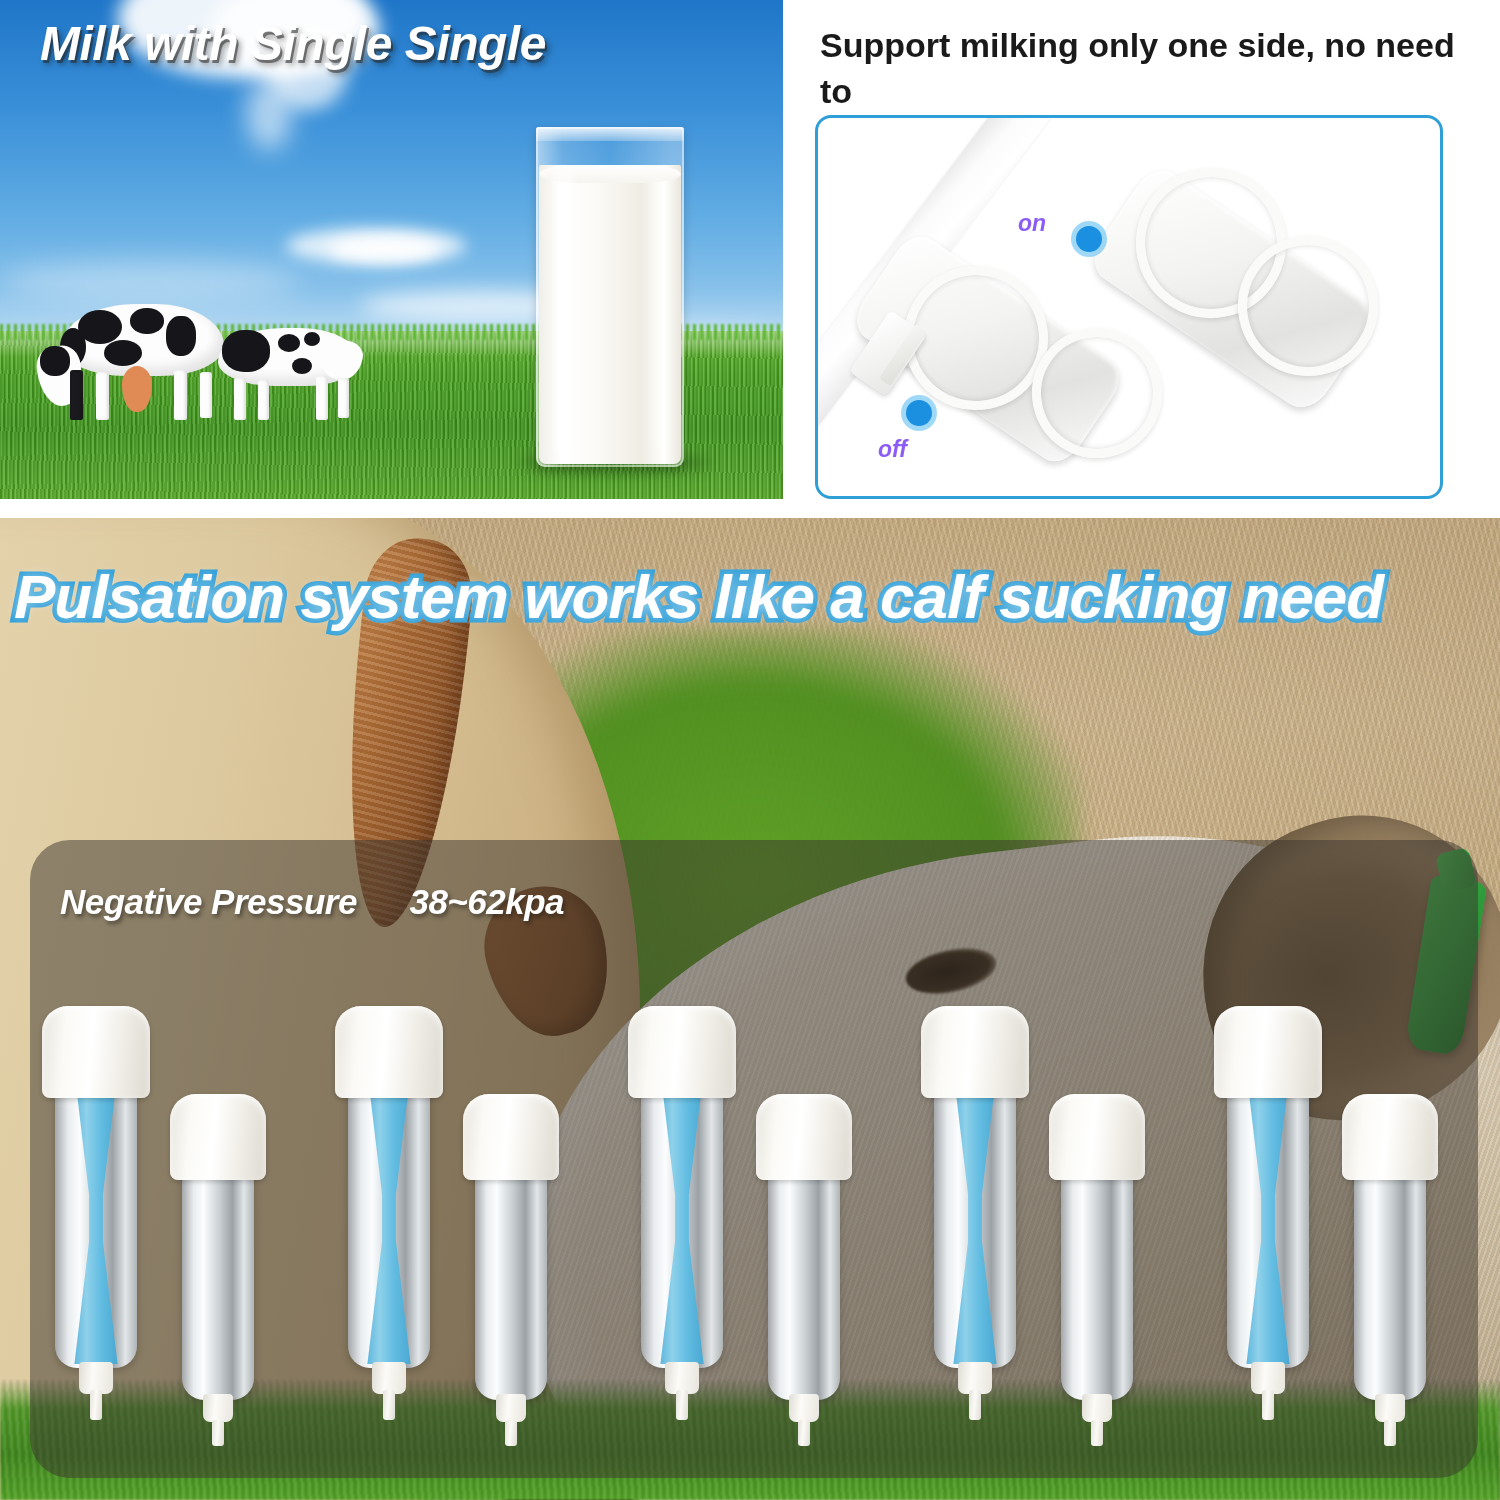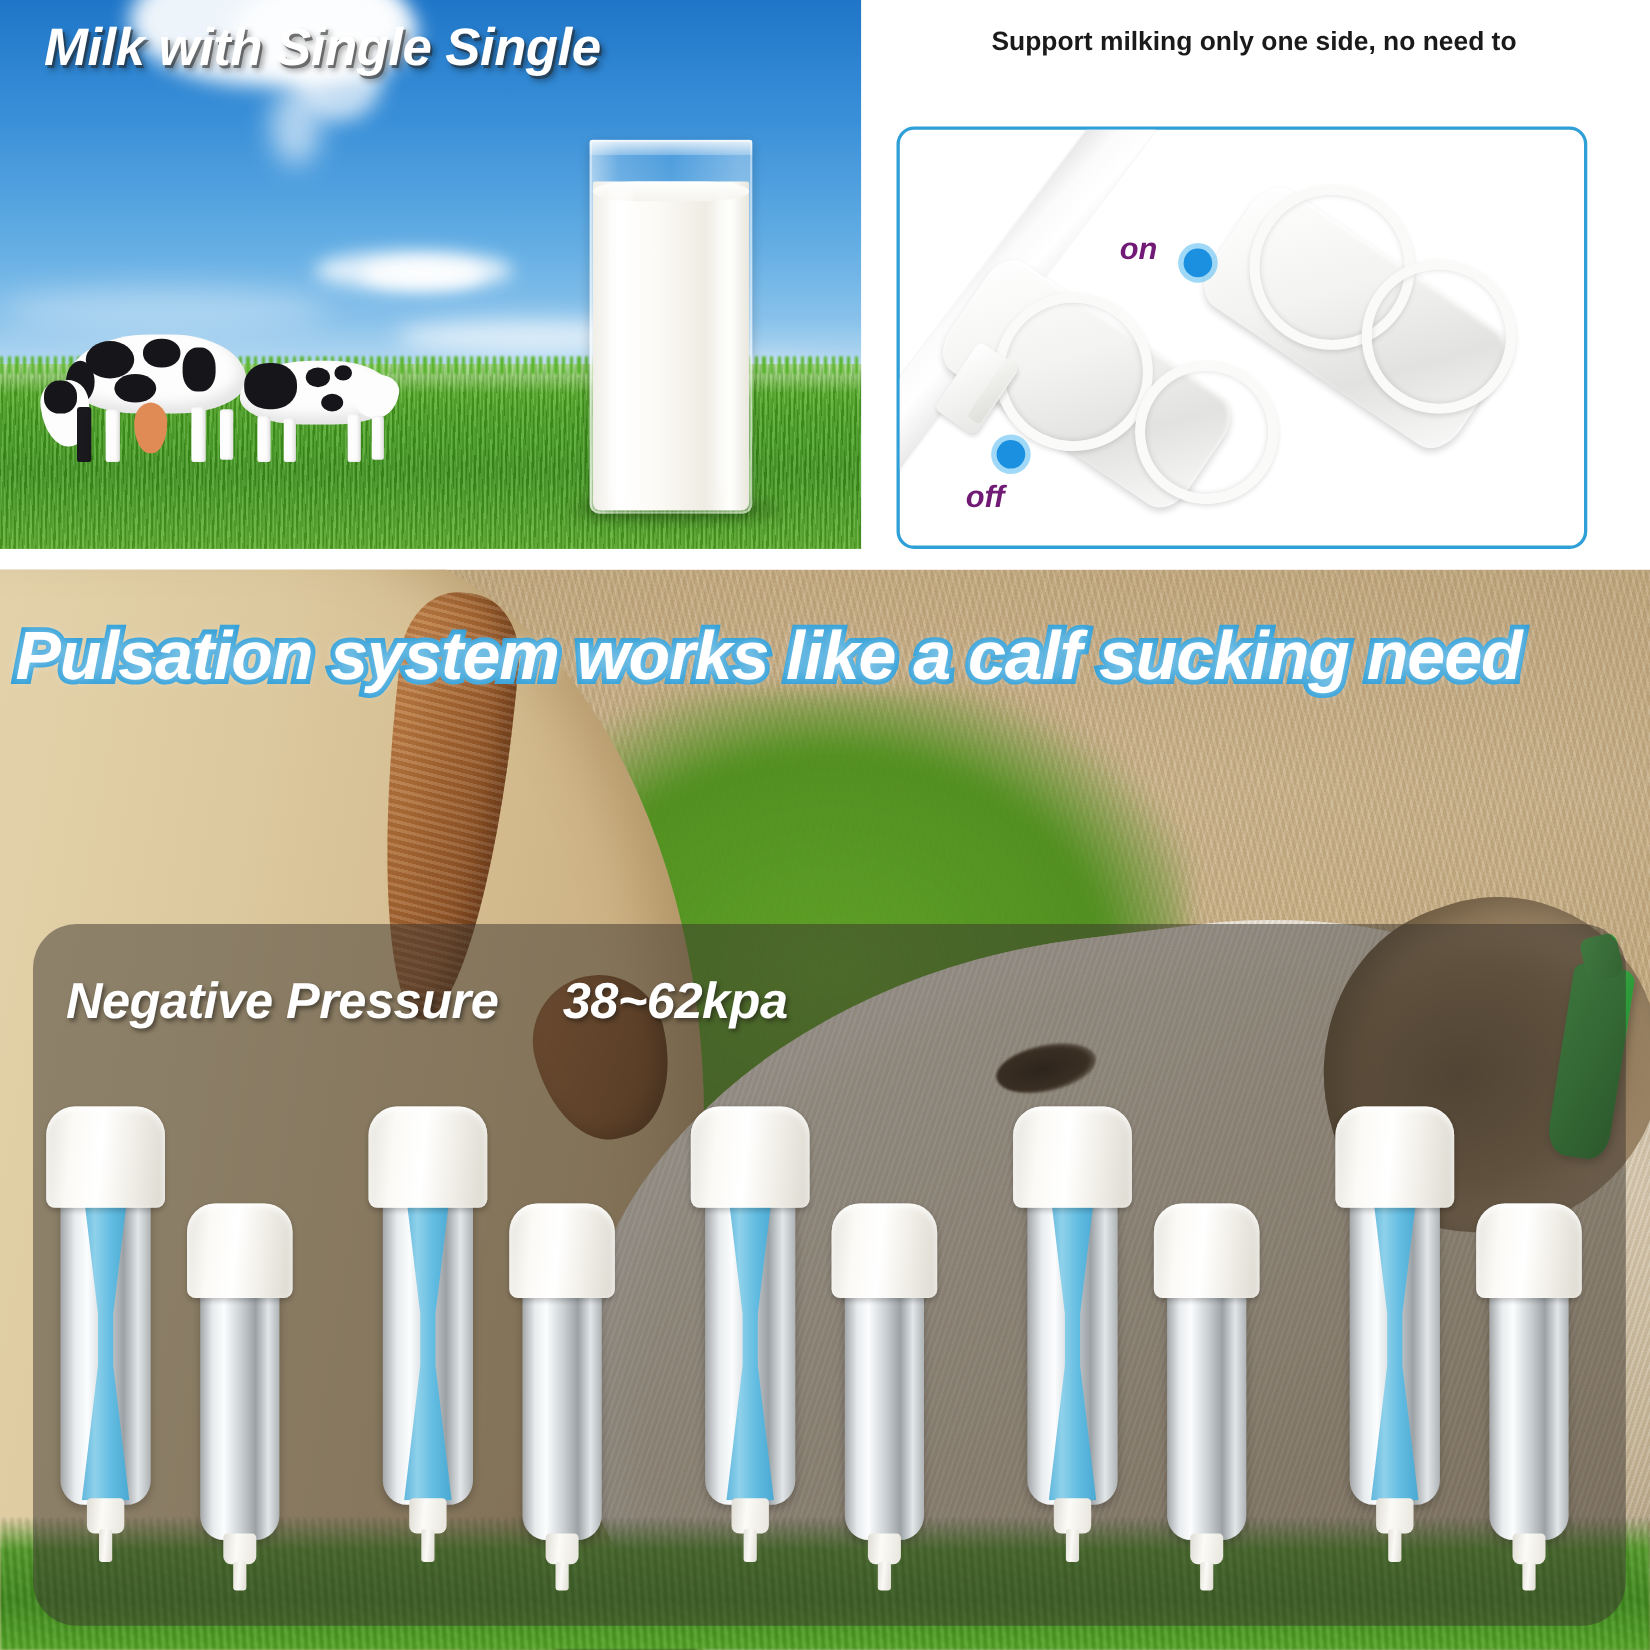--- a/index.html
+++ b/index.html
@@ -58,22 +58,22 @@
   .glass .sheen{position:absolute;left:18px;top:44px;width:20px;bottom:14px;background:rgba(255,255,255,.55);filter:blur(3px);}
   .glass .sheen2{position:absolute;right:20px;top:48px;width:11px;bottom:20px;background:rgba(255,255,255,.38);filter:blur(4px);}
   .glass-shadow{position:absolute;left:520px;top:452px;width:190px;height:22px;border-radius:50%;background:rgba(20,50,10,.32);filter:blur(7px);}
 
   
   .title1{position:absolute;left:40px;top:16px;font-size:48px;font-weight:bold;font-style:italic;
           color:#ffffff;letter-spacing:-.5px;white-space:nowrap;
           text-shadow:2px 3px 0 rgba(40,40,40,.55), 4px 5px 6px rgba(0,0,0,.38);}
 
   
-  .caption{position:absolute;left:820px;top:22px;width:640px;text-align:center;
-           font-size:24px;font-weight:bold;color:#1a1a1a;line-height:1.36;}
+  .caption{position:absolute;left:820px;top:22px;width:640px;text-align:left;
+           font-size:34px;font-weight:bold;color:#1a1a1a;line-height:1.36;}
 
   .clamp-panel{position:absolute;left:815px;top:115px;width:622px;height:378px;
                border:3px solid #2f9fd8;border-radius:16px;background:#ffffff;overflow:hidden;}
   .tube{position:absolute;background:linear-gradient(95deg,#e3e4e3 0%,#fbfbfb 25%,#ffffff 48%,#ededed 75%,#d6d7d6 100%);
         border-radius:12px;box-shadow:0 1px 3px rgba(0,0,0,.10);}
   .tube.t1{left:-40px;top:-6px;width:50px;height:620px;transform:rotate(37deg);transform-origin:top left;}
   .tube.t2{left:200px;top:-40px;width:50px;height:640px;transform:rotate(37deg);transform-origin:top left;}
 
   .clampbody{position:absolute;background:linear-gradient(130deg,#ffffff 0%,#f3f3f1 40%,#e2e2e0 70%,#fafafa 100%);
              box-shadow:inset 0 2px 5px rgba(255,255,255,.9), 2px 3px 7px rgba(0,0,0,.16);}
@@ -87,21 +87,21 @@
   .h4{left:420px;top:118px;width:122px;height:122px;transform:rotate(34deg);}
   .tab{position:absolute;left:48px;top:198px;width:44px;height:74px;background:linear-gradient(120deg,#ffffff,#e7e7e5);
        border-radius:6px;transform:rotate(34deg);box-shadow:2px 2px 5px rgba(0,0,0,.16);}
   .tab2{position:absolute;left:78px;top:204px;width:14px;height:66px;background:linear-gradient(120deg,#f6f6f4,#dededa);
        border-radius:4px;transform:rotate(34deg);}
 
   .dot{position:absolute;width:26px;height:26px;border-radius:50%;background:#1b8fe0;
        box-shadow:0 0 0 5px rgba(80,185,240,.55);}
   .dot-on{left:258px;top:108px;}
   .dot-off{left:88px;top:282px;}
-  .lbl{position:absolute;font-size:28px;font-weight:bold;font-style:italic;color:#701a75;
+  .lbl{position:absolute;font-size:23px;font-weight:bold;font-style:italic;color:#8b5cf6;
        text-shadow:0 0 4px rgba(255,255,255,.95),0 0 9px rgba(255,255,255,.9);}
   .lbl-on{left:200px;top:92px;}
   .lbl-off{left:60px;top:318px;}
 
   
   .photo-main{position:absolute;left:0;top:518px;width:1500px;height:982px;overflow:hidden;
     background:
       radial-gradient(circle at 58% 74%, rgba(210,196,166,.0) 0 40%, rgba(0,0,0,.05) 100%),
       linear-gradient(180deg,#c8ae84 0%,#cdb58d 20%,#c6ac81 48%,#b99d73 78%,#8f9f5c 100%);}
   .fur{position:absolute;inset:0;
@@ -153,21 +153,21 @@
 
   
   .title2{position:absolute;left:14px;top:43px;font-size:62px;font-weight:bold;font-style:italic;
           color:#ffffff;white-space:nowrap;letter-spacing:-1px;
           -webkit-text-stroke:9px #2f9fd8;paint-order:stroke fill;
           text-shadow:0 0 12px rgba(255,255,255,.55);}
 
   
   .overlay{position:absolute;left:30px;top:322px;width:1448px;height:638px;
            background:rgba(58,52,46,.50);border-radius:40px;}
-  .title3{position:absolute;left:30px;top:42px;font-size:46px;font-weight:bold;font-style:italic;
+  .title3{position:absolute;left:30px;top:42px;font-size:35px;font-weight:bold;font-style:italic;
           color:#ffffff;white-space:nowrap;letter-spacing:-.5px;
           text-shadow:2px 3px 4px rgba(30,25,20,.55);}
 
   .cups{position:absolute;left:0;top:0;width:1500px;height:982px;}
   .cup{position:absolute;}
   .cup .cap{position:absolute;left:0;top:0;width:100%;border-radius:26px 26px 8px 8px;
       background:linear-gradient(95deg,#e6e4dd 0%,#fbfaf6 22%,#ffffff 46%,#f1efe8 70%,#dcd9d0 100%);
       box-shadow:0 2px 5px rgba(0,0,0,.20), inset 0 3px 7px rgba(255,255,255,.85);}
   .cup .shell{position:absolute;left:12%;width:76%;border-radius:5px 5px 22px 22px;
       background:linear-gradient(90deg,#a3a7a9 0%,#e9ecee 16%,#fbfdfe 30%,#c9cfd2 52%,#9ba1a5 70%,#e2e6e9 86%,#aeb3b6 100%);

